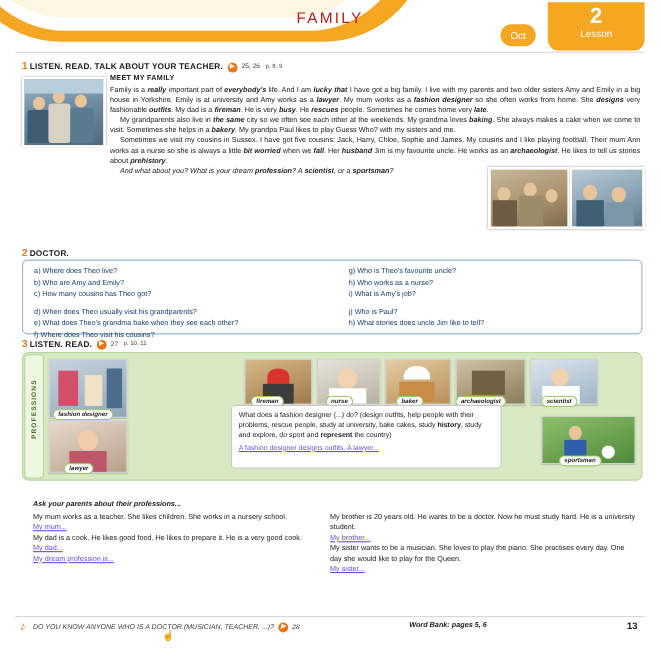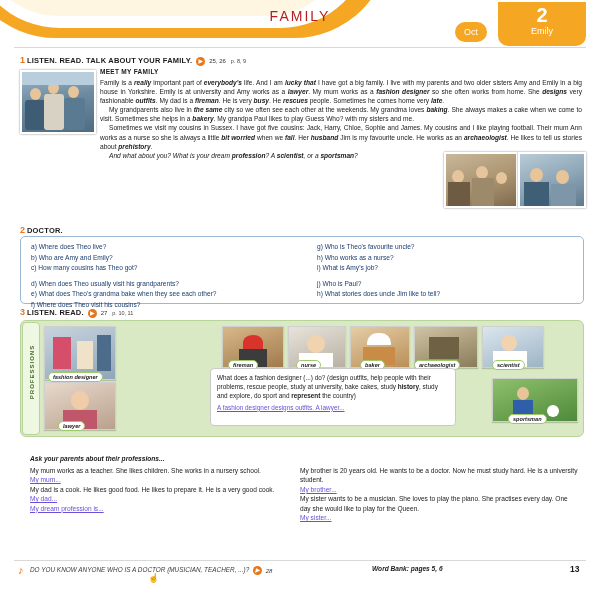--- a/index.html
+++ b/index.html
@@ -166,27 +166,27 @@
 
   <div class="top-band">
     <div class="swoosh1"></div>
     <div class="swoosh2"></div>
     <div class="swoosh3"></div>
   </div>
   <div class="title">FAMILY</div>
   <div class="month-badge">Oct</div>
   <div class="lesson-badge">
     <div class="lesson-num">2</div>
-    <div class="lesson-word">Emily</div>
+    <div class="lesson-word">Lesson</div>
   </div>
   <div class="hr-top"></div>
 
   <div class="task s1">
     <span class="tasknum">1</span>
-    <span class="tasktitle">LISTEN. READ. TALK ABOUT YOUR FAMILY.</span>
+    <span class="tasktitle">LISTEN. READ. TALK ABOUT YOUR TEACHER.</span>
     <span class="audio">▶</span>
     <span class="audio-lbl">25, 26</span>
     <span class="book-ref">p. 8, 9</span>
   </div>
 
   <div class="photo1">
     <div class="p-head" style="left:8px;top:16px;width:11px;height:12px;"></div>
     <div class="p-body" style="left:3px;top:28px;width:21px;height:30px;background:#3e5c73;"></div>
     <div class="p-head" style="left:26px;top:10px;width:11px;height:12px;"></div>
     <div class="p-body" style="left:22px;top:22px;width:20px;height:36px;background:#d8d2c4;"></div>

